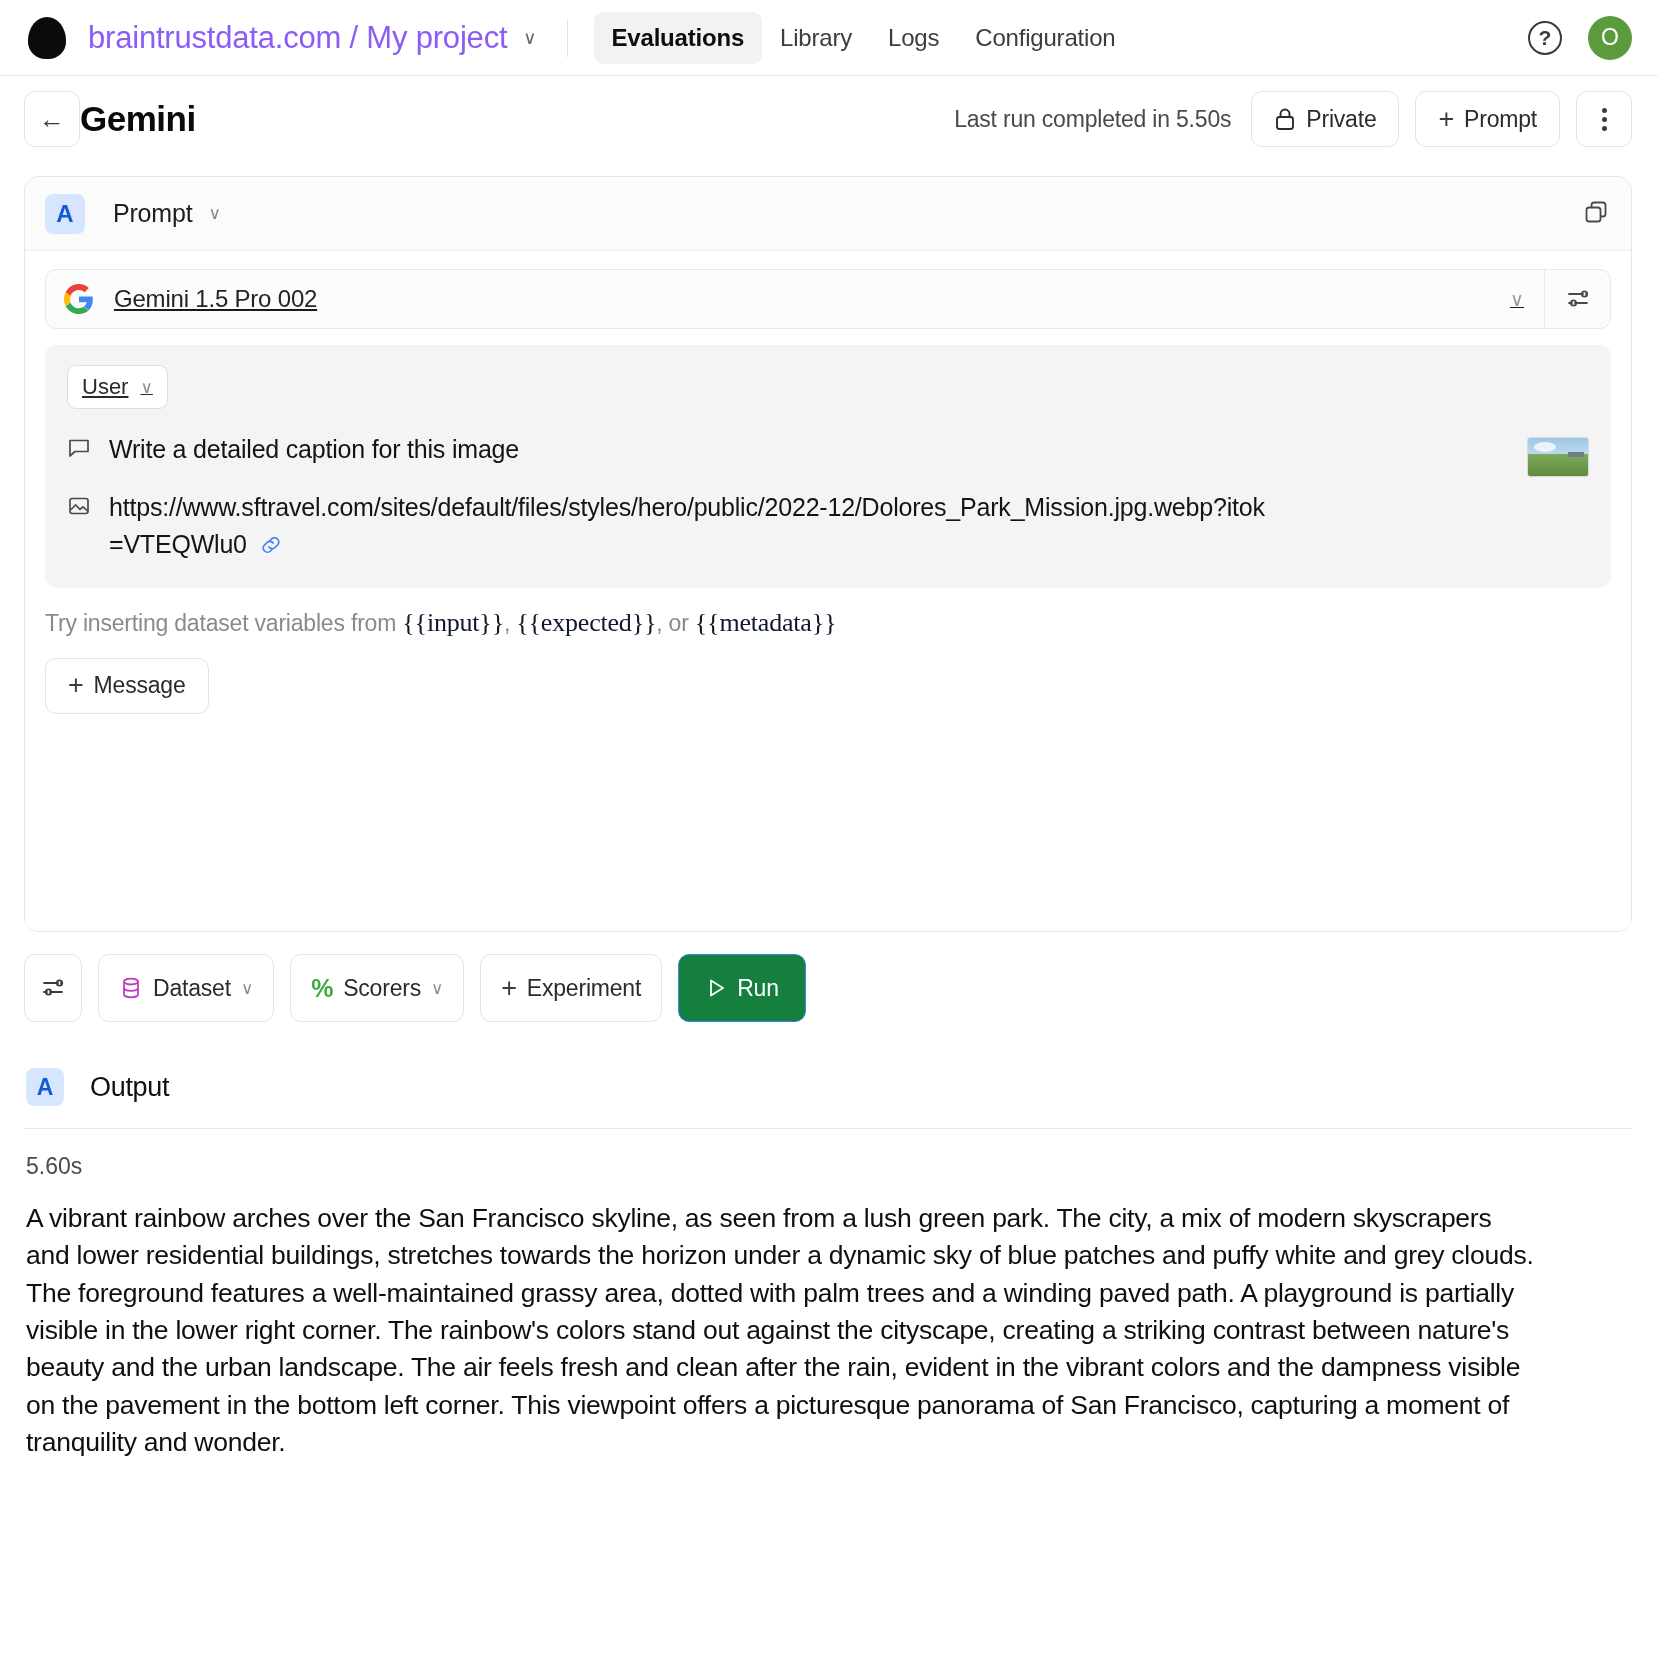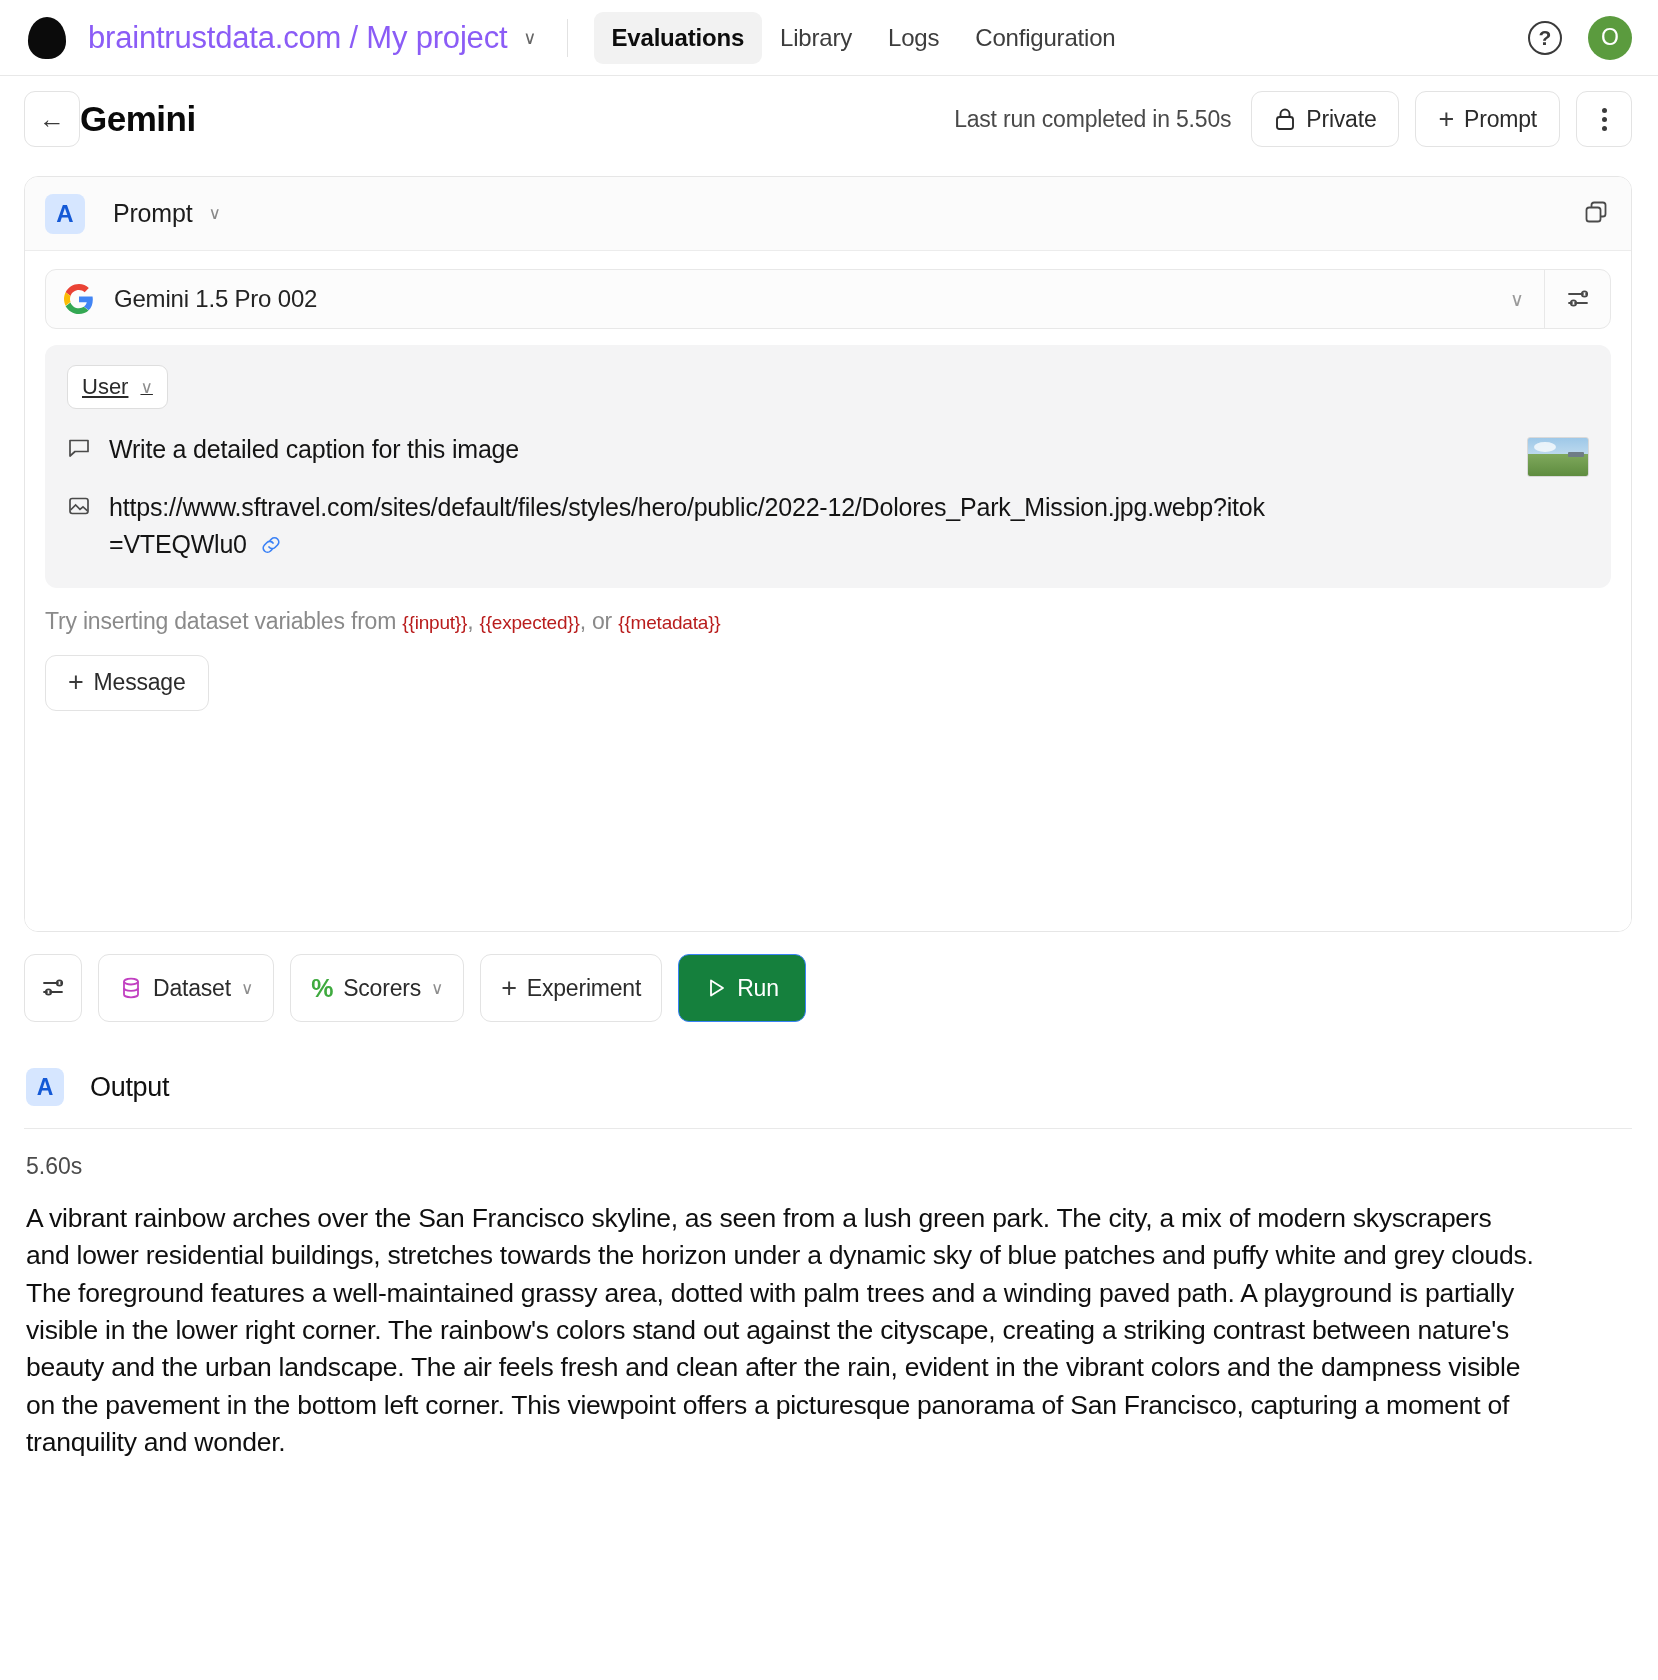--- a/index.html
+++ b/index.html
@@ -97,21 +97,21 @@
   }
   .card-head-label { font-size: 25px; color: #1d1d1d; margin-left: 28px; letter-spacing: -0.2px;}
   .caret-sm { margin-left: 16px; color: #888; font-size: 17px; }
   .copy-icon { margin-left: auto; cursor: pointer; }
 
   .card-body { padding: 18px 20px 22px 20px; background:#fff; min-height: 680px; }
 
   .model-row {
     display: flex; align-items: stretch;
     border: 1px solid #e8e8e8; border-radius: 11px; overflow: hidden;
-    background: #fcfcfc; height: 60px;
+    background: #fcfcfc; height: 60px; text-decoration: underline;
   }
   .model-main {
     flex: 1; display: flex; align-items: center; padding: 0 20px 0 18px; cursor: pointer;
   }
   .model-name { font-size: 24px; color: #242424; margin-left: 20px; letter-spacing: -0.2px;}
   .model-caret { margin-left: auto; color: #9a9a9a; font-size: 19px; }
   .model-settings {
     width: 66px; border-left: 1px solid #e8e8e8;
     display: flex; align-items: center; justify-content: center; cursor: pointer;
   }
@@ -148,21 +148,21 @@
   }
   .thumb:after {
     content:""; position:absolute; right:4px; top:14px; width:16px; height:5px;
     background: #6f7d86; border-radius: 1px;
   }
 
   .hint {
     margin-top: 20px; font-size: 23px; color: #8a8a8a; letter-spacing: -0.2px;
   }
   .hint code {
-    font-family: Liberation Sans, sans-serif; font-size: 19px; color: #b91c1c;
+    font-family: Liberation Serif, serif; font-size: 26px; color: #0f172a;
   }
   .msg-add { margin-top: 20px; height: 56px; padding: 0 22px; font-size: 23px; }
 
   
   .toolbar {
     display: flex; align-items: center; gap: 16px;
     padding: 22px 26px 0 24px;
   }
   .toolbar .btn { height: 68px; padding: 0 20px; }
   .tool-sq { width: 58px; padding: 0 !important; }

